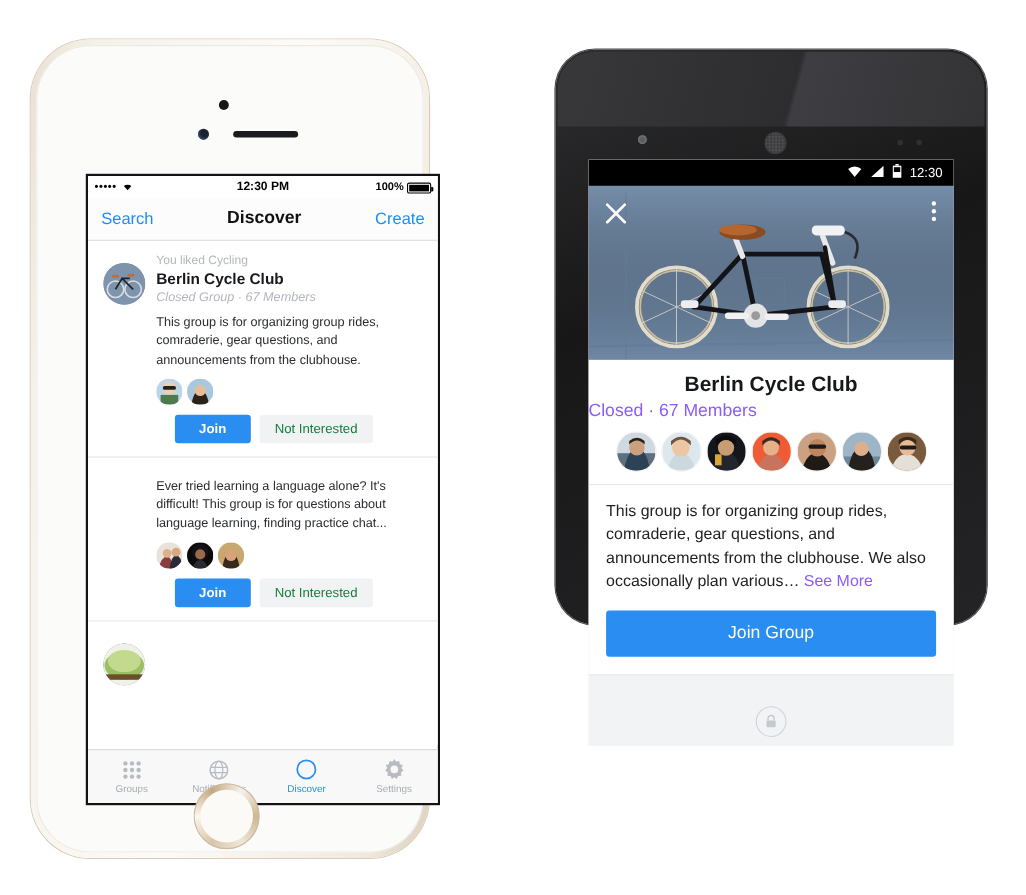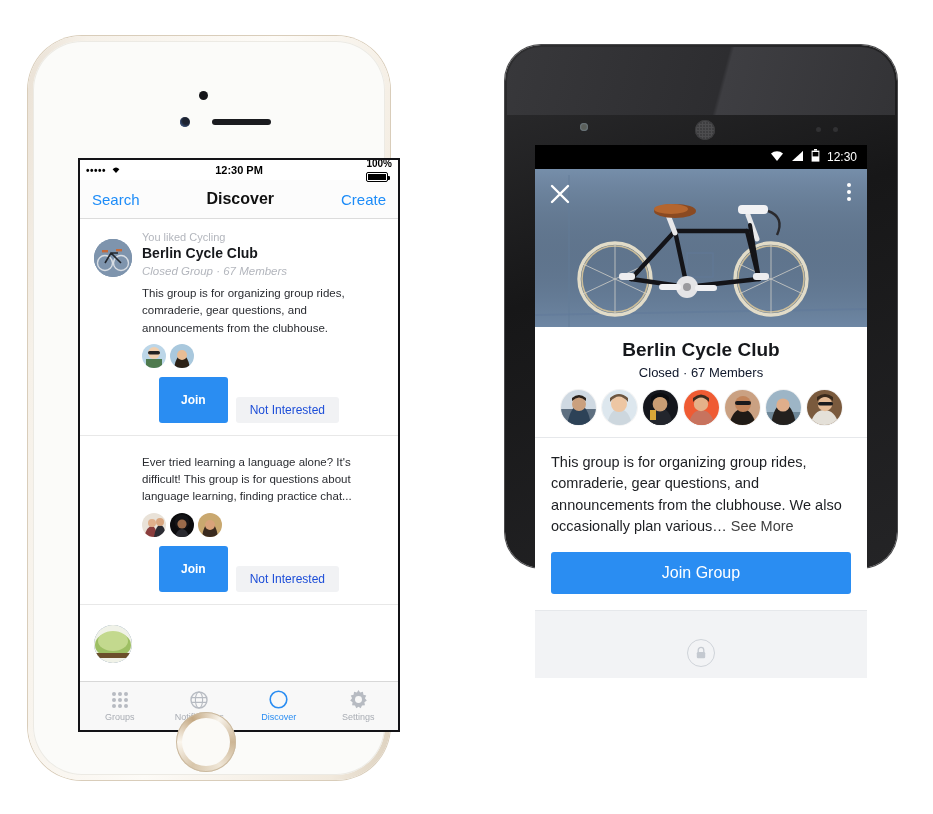--- a/index.html
+++ b/index.html
@@ -84,22 +84,22 @@
     position: relative;
     background: #fff;
   }
   .ios-dots { letter-spacing: 0.5px; font-size: 10px; }
   .ios-wifi { margin-left: 4px; font-size: 11px; }
   .ios-time {
     position: absolute; left: 0; right: 0; text-align: center;
     font-size: 11px; font-weight: bold;
   }
   .ios-right {
-    margin-left: auto; display: flex; align-items: flex-start; gap: 3px;
-    font-size: 10px; font-weight: bold; flex-direction: column;
+    margin-left: auto; display: flex; align-items: flex-end; gap: 3px;
+    font-size: 10px; font-weight: bold;
   }
   .batt {
     width: 22px; height: 10px; border: 1px solid #000;
     border-radius: 2px; position: relative; box-sizing: border-box;
   }
   .batt::after {
     content: ""; position: absolute; right: -3px; top: 3px;
     width: 2px; height: 4px; background: #000; border-radius: 0 1px 1px 0;
   }
   .batt-fill { position: absolute; left: 1px; top: 1px; bottom: 1px; width: 18px; background: #000; }
@@ -143,22 +143,22 @@
     width: 24px; height: 24px; border-radius: 50%;
     box-shadow: 0 0 0 2px #fff;
     margin-right: 4px; overflow: hidden;
   }
   .g-actions { margin: 9px 0 0 48px; display: flex; gap: 8px; padding-left: 17px; }
   .btn-join {
     background: #2a8df2; color: #fff; font-size: 12px; font-weight: bold;
     border: none; border-radius: 3px; padding: 6px 22px; cursor: pointer;
   }
   .btn-not {
-    background: #f1f2f4; color: #1d4ed8; font-size: 12px;
-    border: none; border-radius: 3px; padding: 6px 14px; cursor: pointer; margin-top: 20px;
+    background: #f1f2f4; color: #15803d; font-size: 12px;
+    border: none; border-radius: 3px; padding: 6px 14px; cursor: pointer;
   }
 
   
   .ios-tabs {
     position: absolute; left: 0; right: 0; bottom: 0;
     height: 48px; background: #f8f8f8;
     border-top: 1px solid #d8d8d8;
     display: flex;
   }
   .ios-tab {
@@ -216,29 +216,29 @@
     position: absolute; left: 14px; top: 14px; width: 22px; height: 22px;
     cursor: pointer;
   }
   .an-more {
     position: absolute; right: 16px; top: 14px;
     display: flex; flex-direction: column; gap: 3px; cursor: pointer;
   }
   .an-more i { width: 4px; height: 4px; border-radius: 50%; background: #fff; display: block; }
   .an-body { background: #fff; padding: 12px 0 0 0; }
   .an-title { text-align: center; font-size: 19px; font-weight: bold; color: #16181c; }
-  .an-sub { text-align: center; font-size: 13px; color: #0f172a; margin-top: 4px; }
+  .an-sub { font-size: 16px; color: #8b5cf6; margin-top: 4px; }
   .an-members { display: flex; justify-content: center; gap: 6px; margin-top: 10px; padding: 0 10px; }
   .an-mav { width: 35px; height: 35px; border-radius: 50%; overflow: hidden; box-shadow: 0 0 0 1px rgba(0,0,0,0.05); }
   .an-divider { height: 1px; background: #e6e8eb; margin: 12px 0 0 0; }
   .an-desc {
     padding: 14px 16px 0 16px;
     font-size: 14.5px; line-height: 1.48; color: #1d1f23;
   }
-  .an-see { color: #404040; }
+  .an-see { color: #8b5cf6; }
   .an-join {
     margin: 14px 16px 16px 16px;
     background: #2a8df2; color: #fff;
     border: none; border-radius: 3px;
     height: 42px; width: calc(100% - 32px);
     font-size: 16px; cursor: pointer;
     font-family: "Liberation Sans", sans-serif;
   }
   .an-foot {
     background: #f2f3f5;

